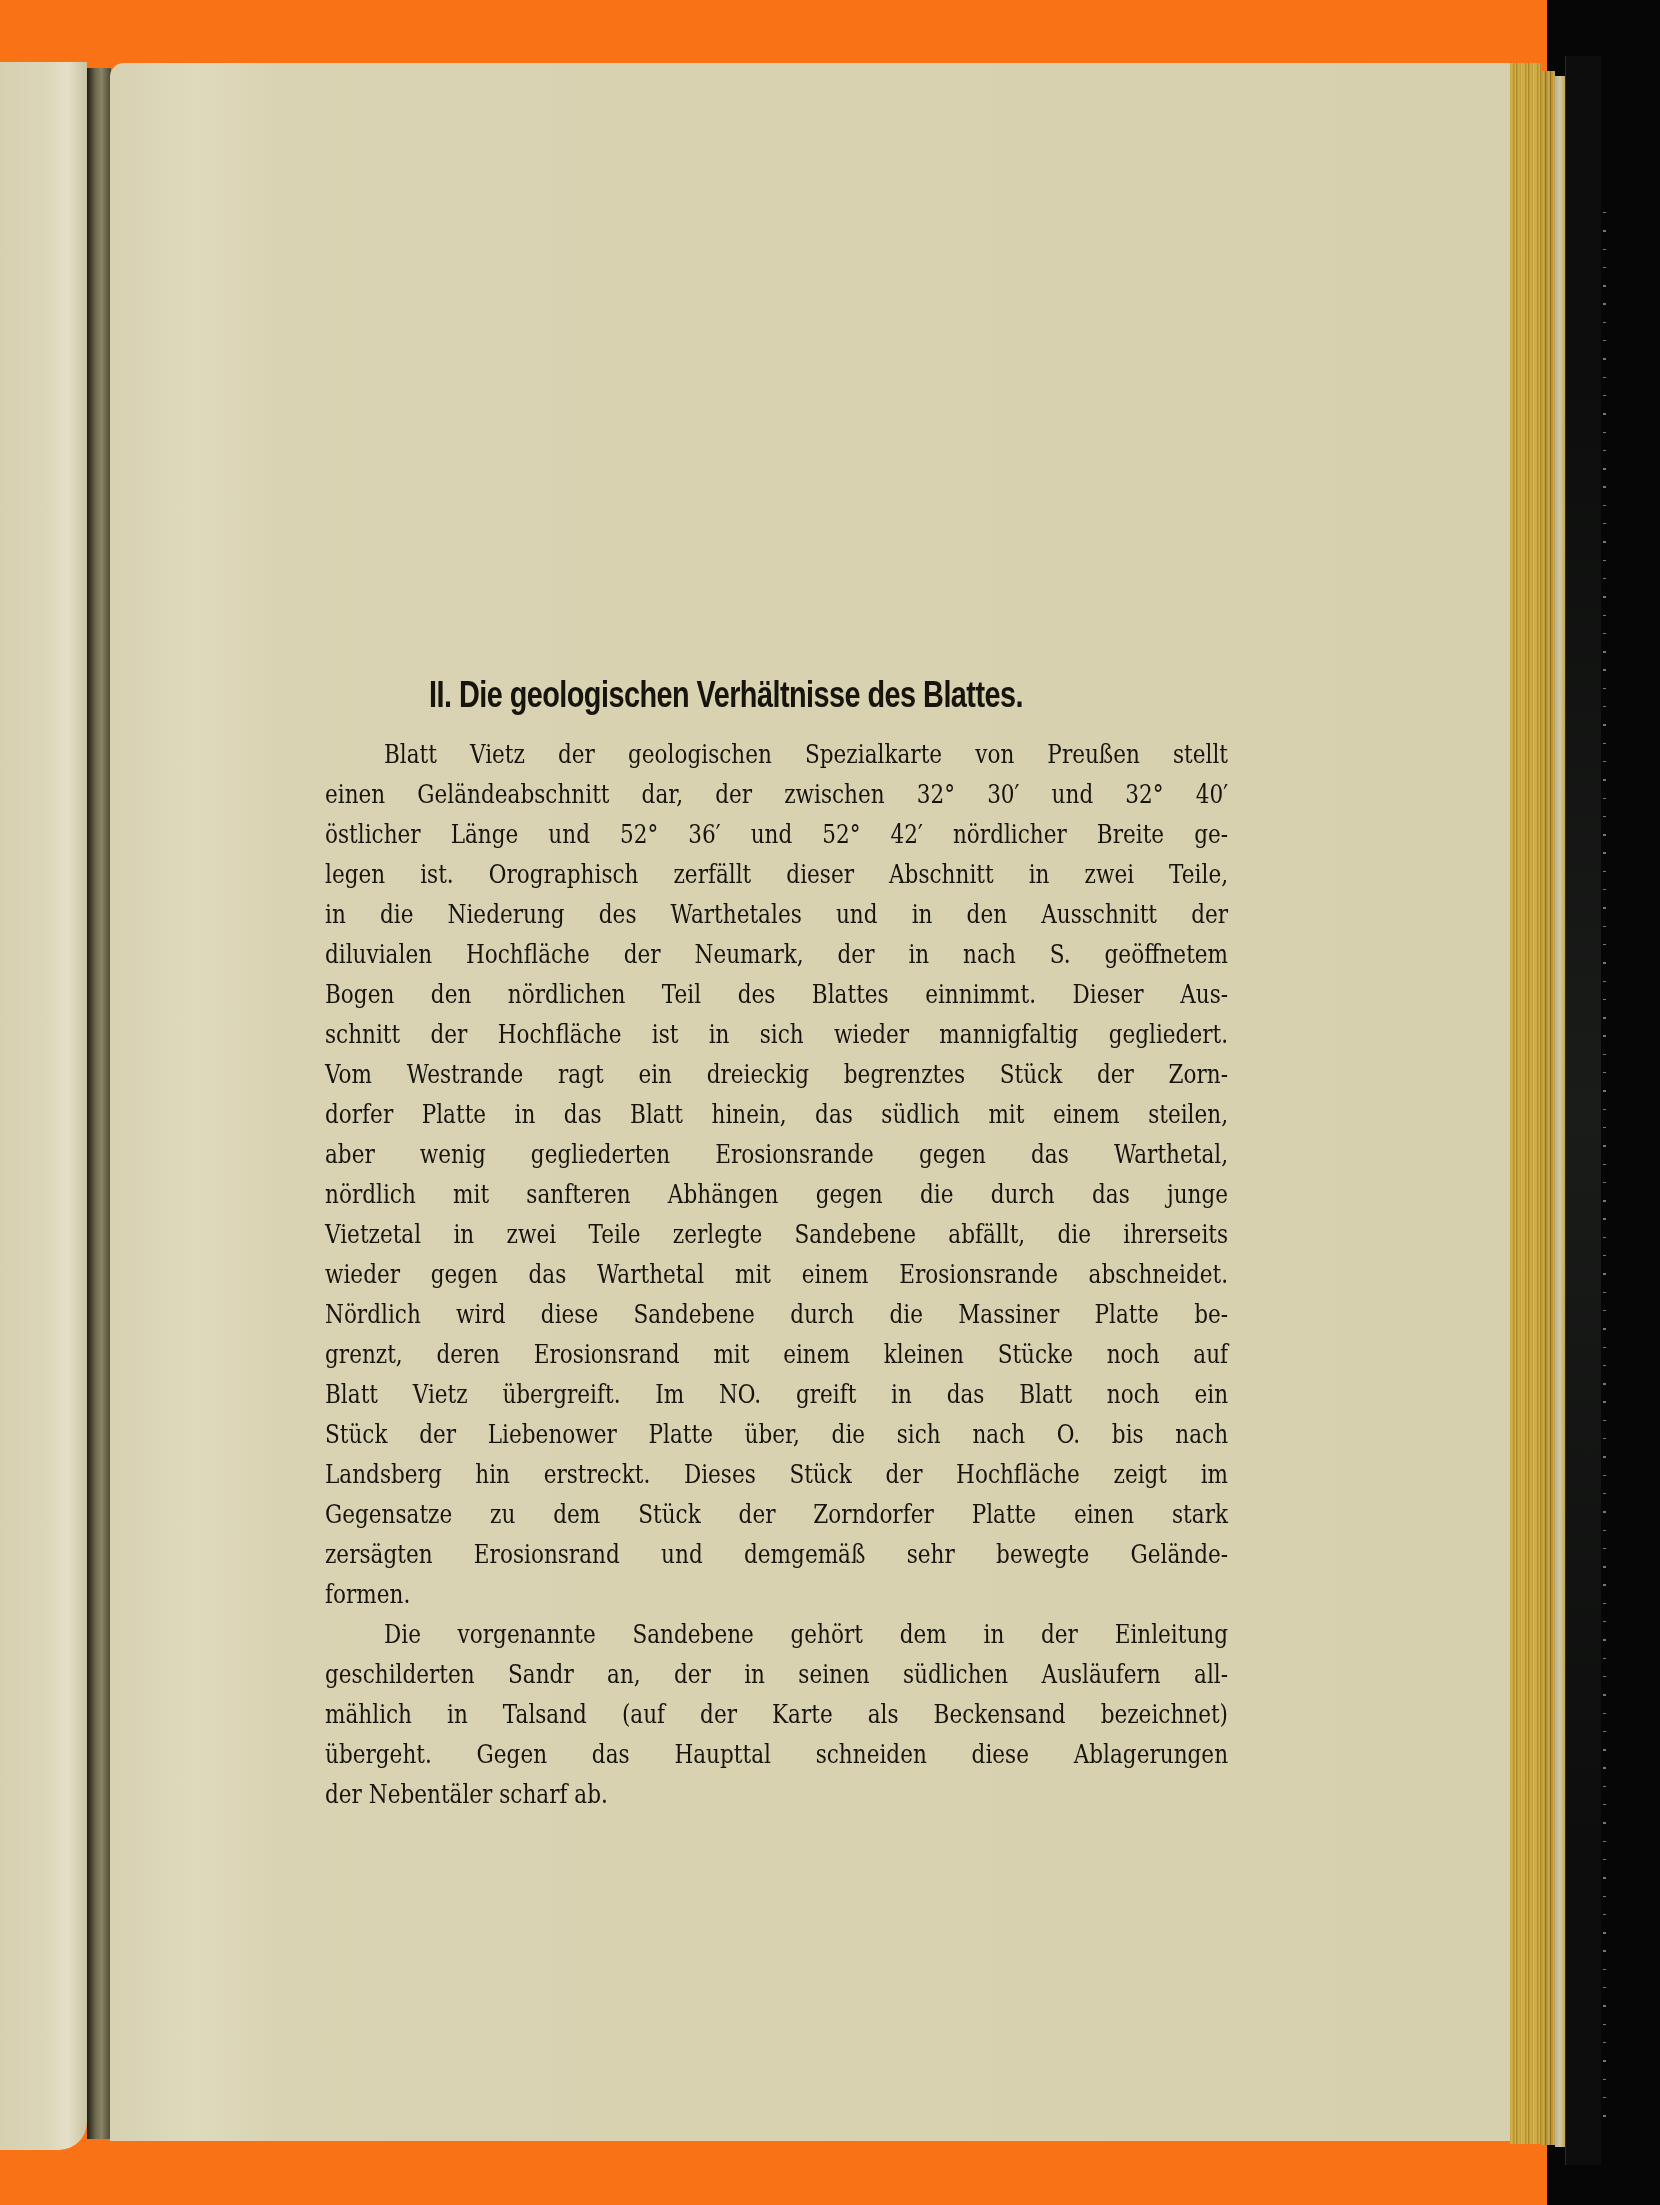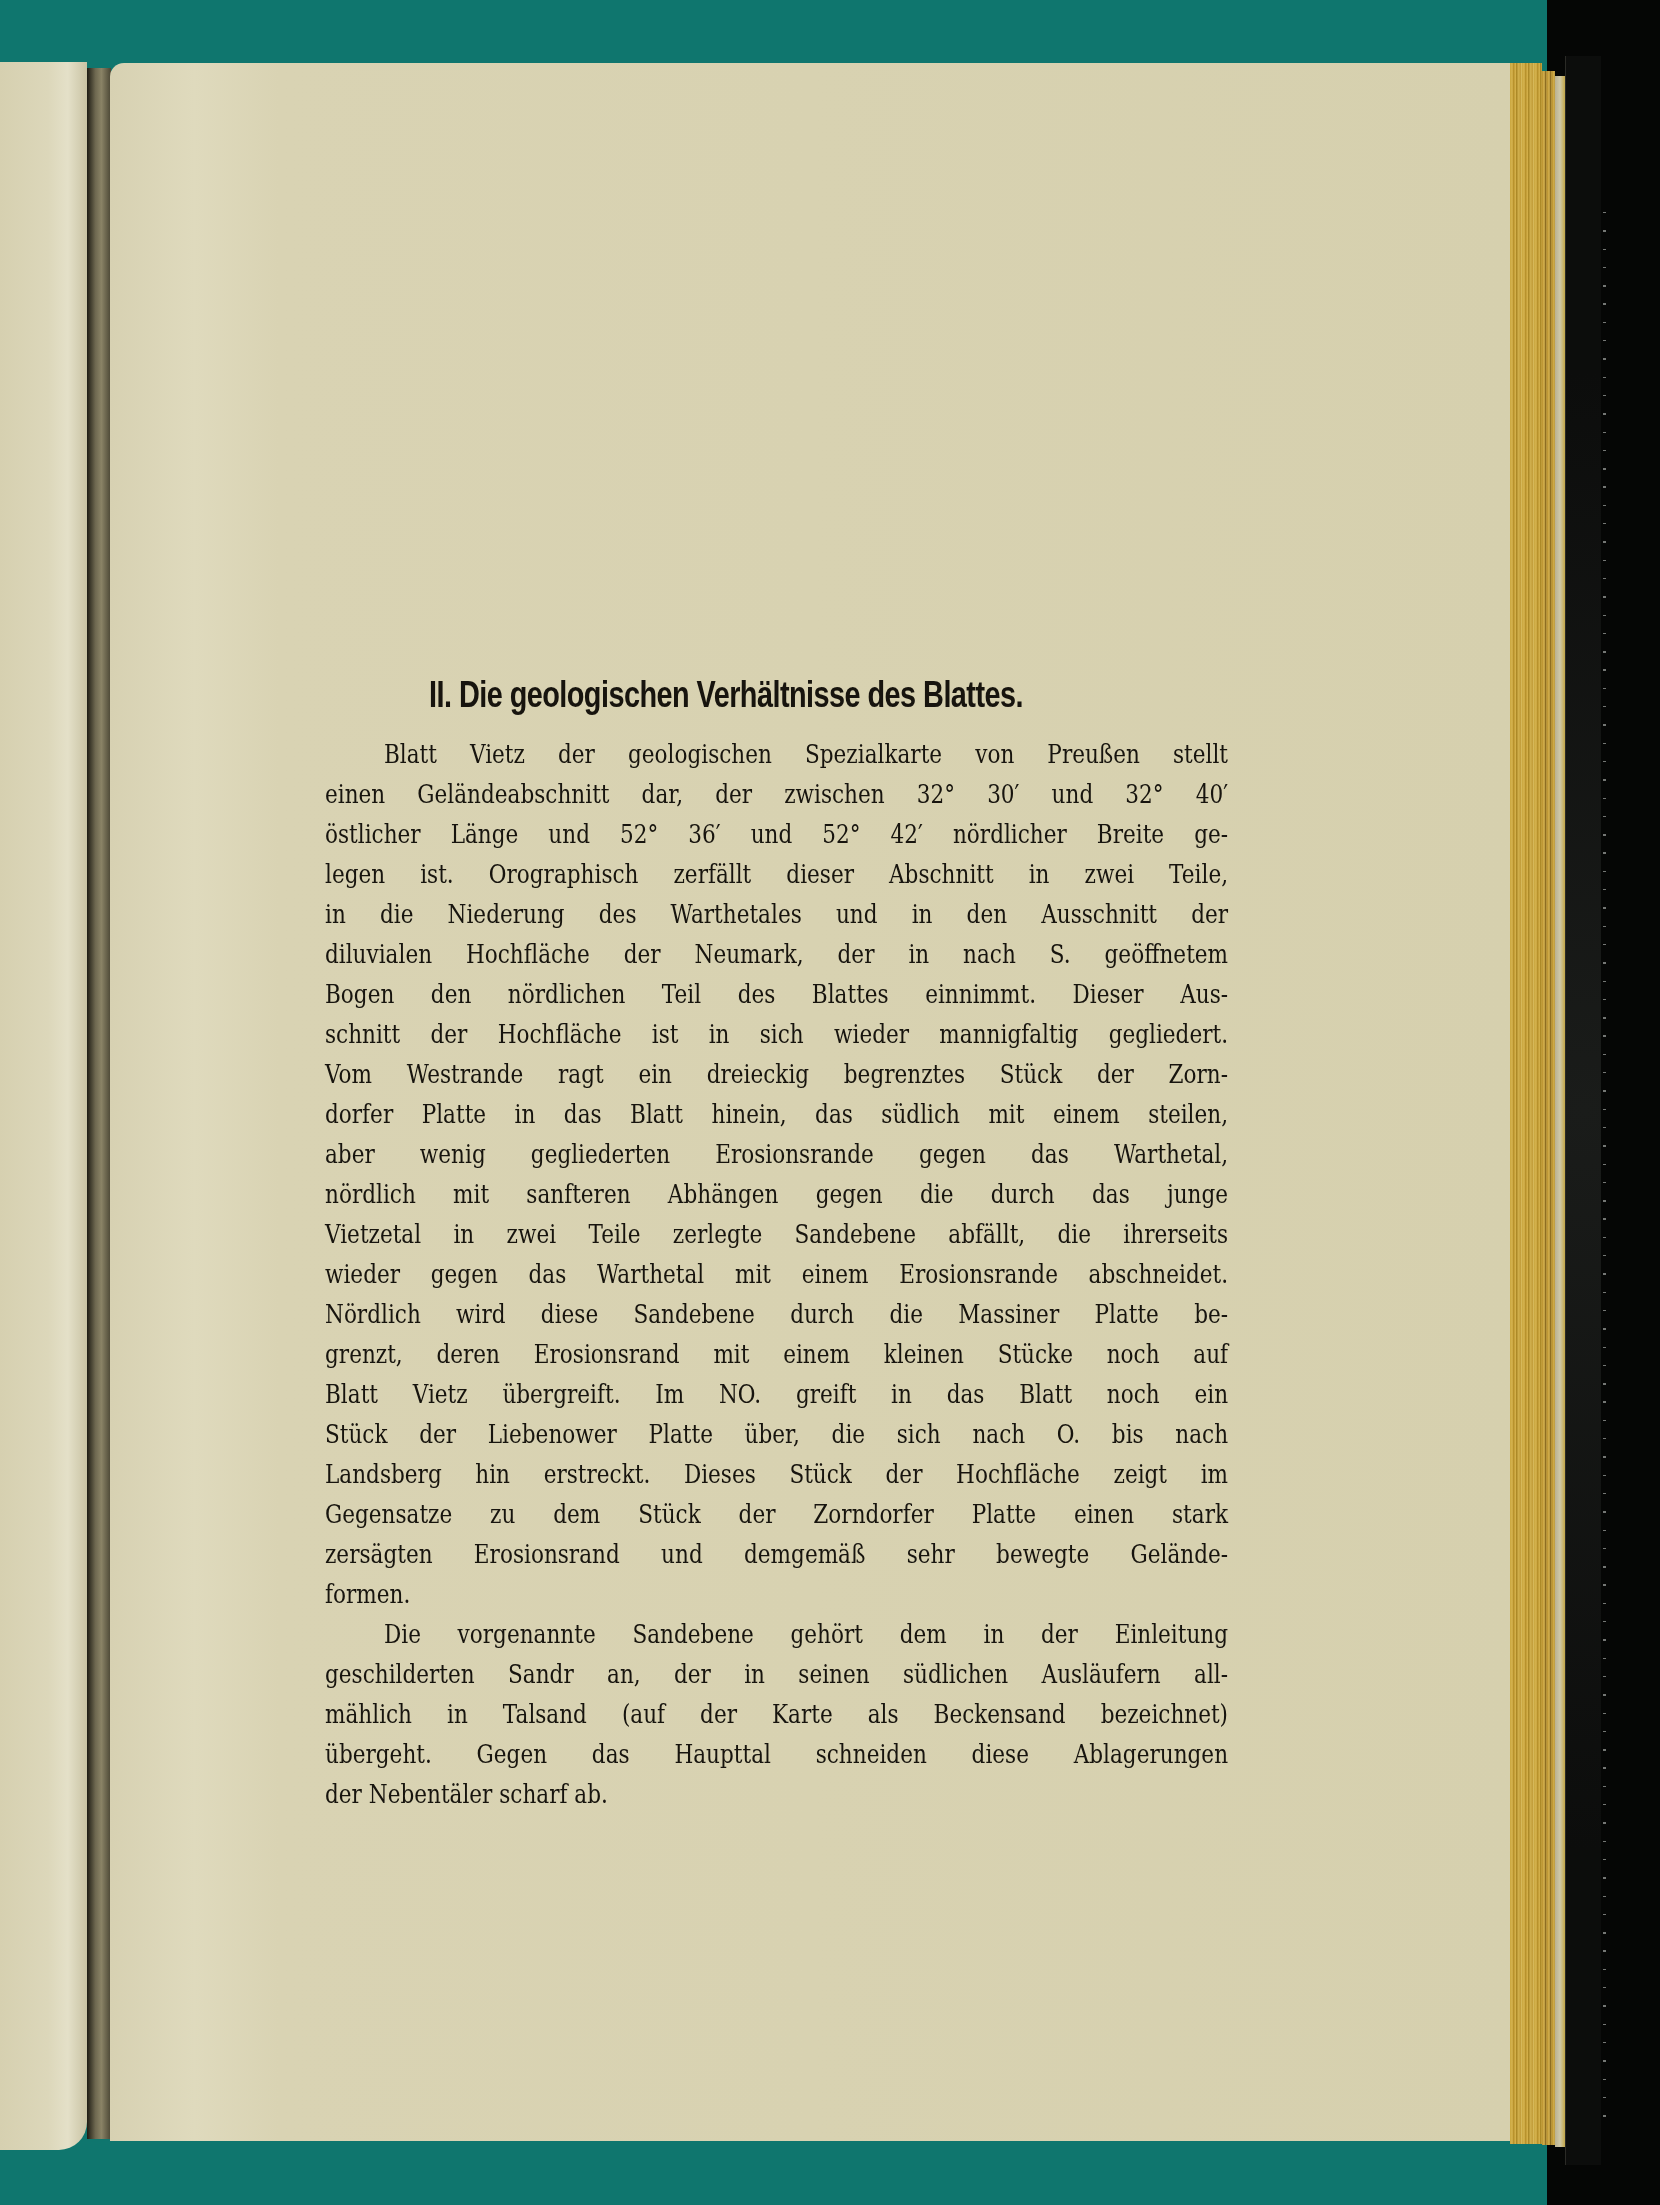--- a/index.html
+++ b/index.html
@@ -7,21 +7,21 @@
       padding: 0;
       width: 1661px;
       height: 2205px;
       overflow: hidden;
       background: #050605;
     }
     .scan {
       position: relative;
       width: 1547px;
       height: 2205px;
-      background: #0f766e;
+      background: #f97316;
     }
     
     .left-page {
       position: absolute;
       left: 0;
       top: 62px;
       width: 87px;
       height: 2088px;
       background: linear-gradient(90deg, #d6d0b0 0%, #dcd7ba 55%, #e4e0c8 78%, #c9c3a4 100%);
       border-bottom-right-radius: 28px;

